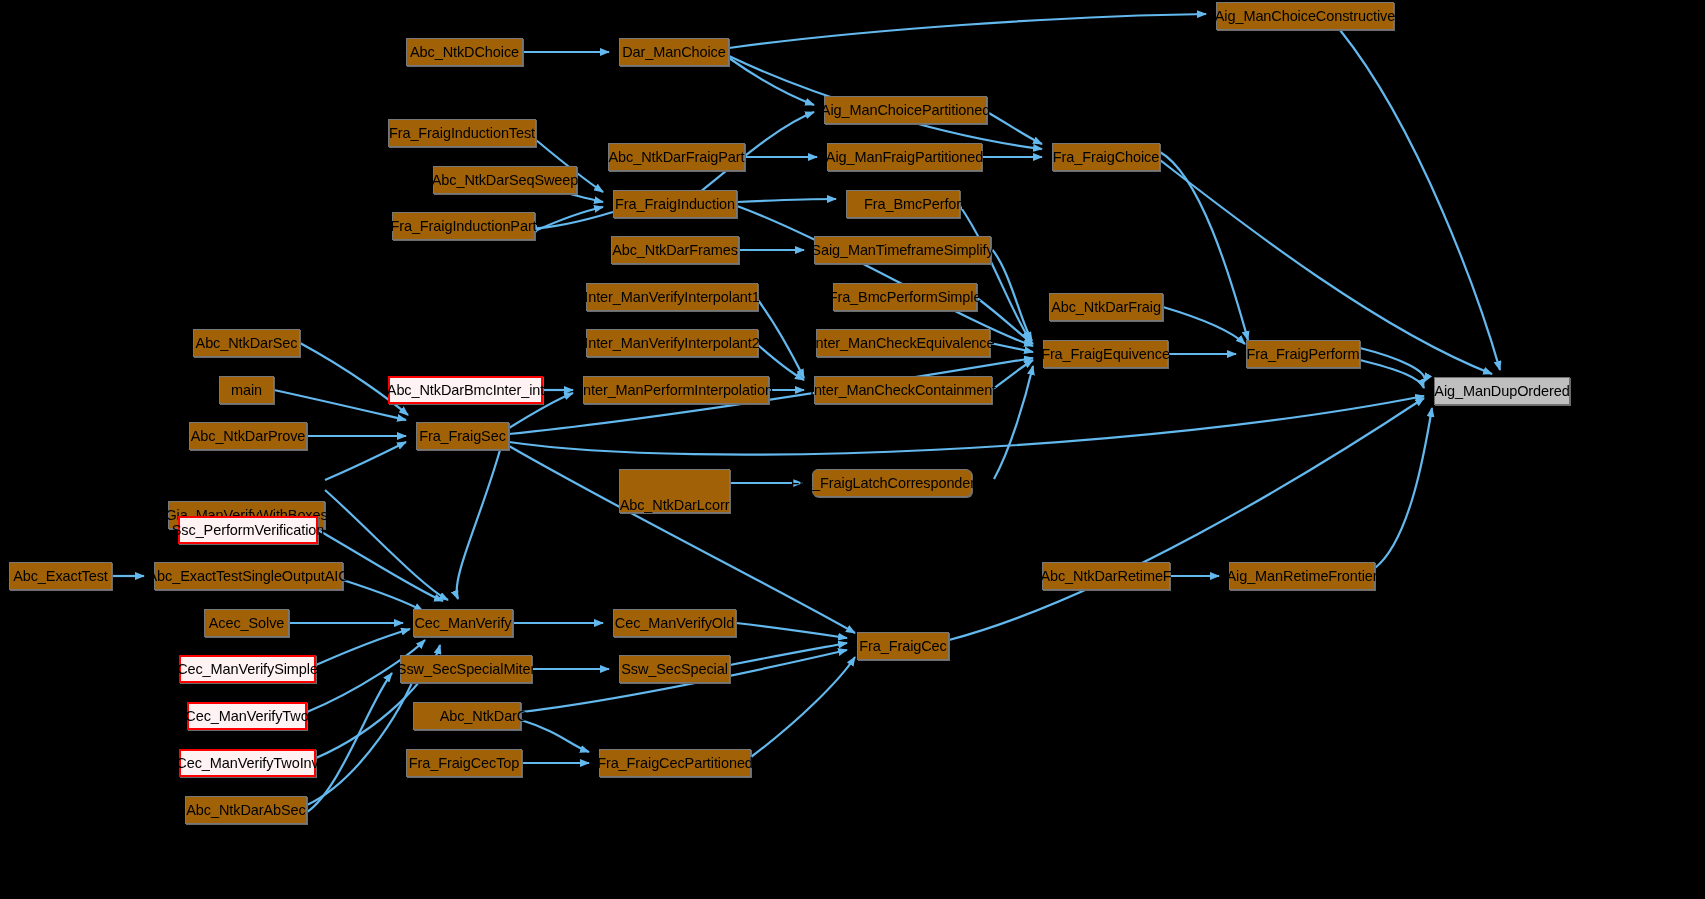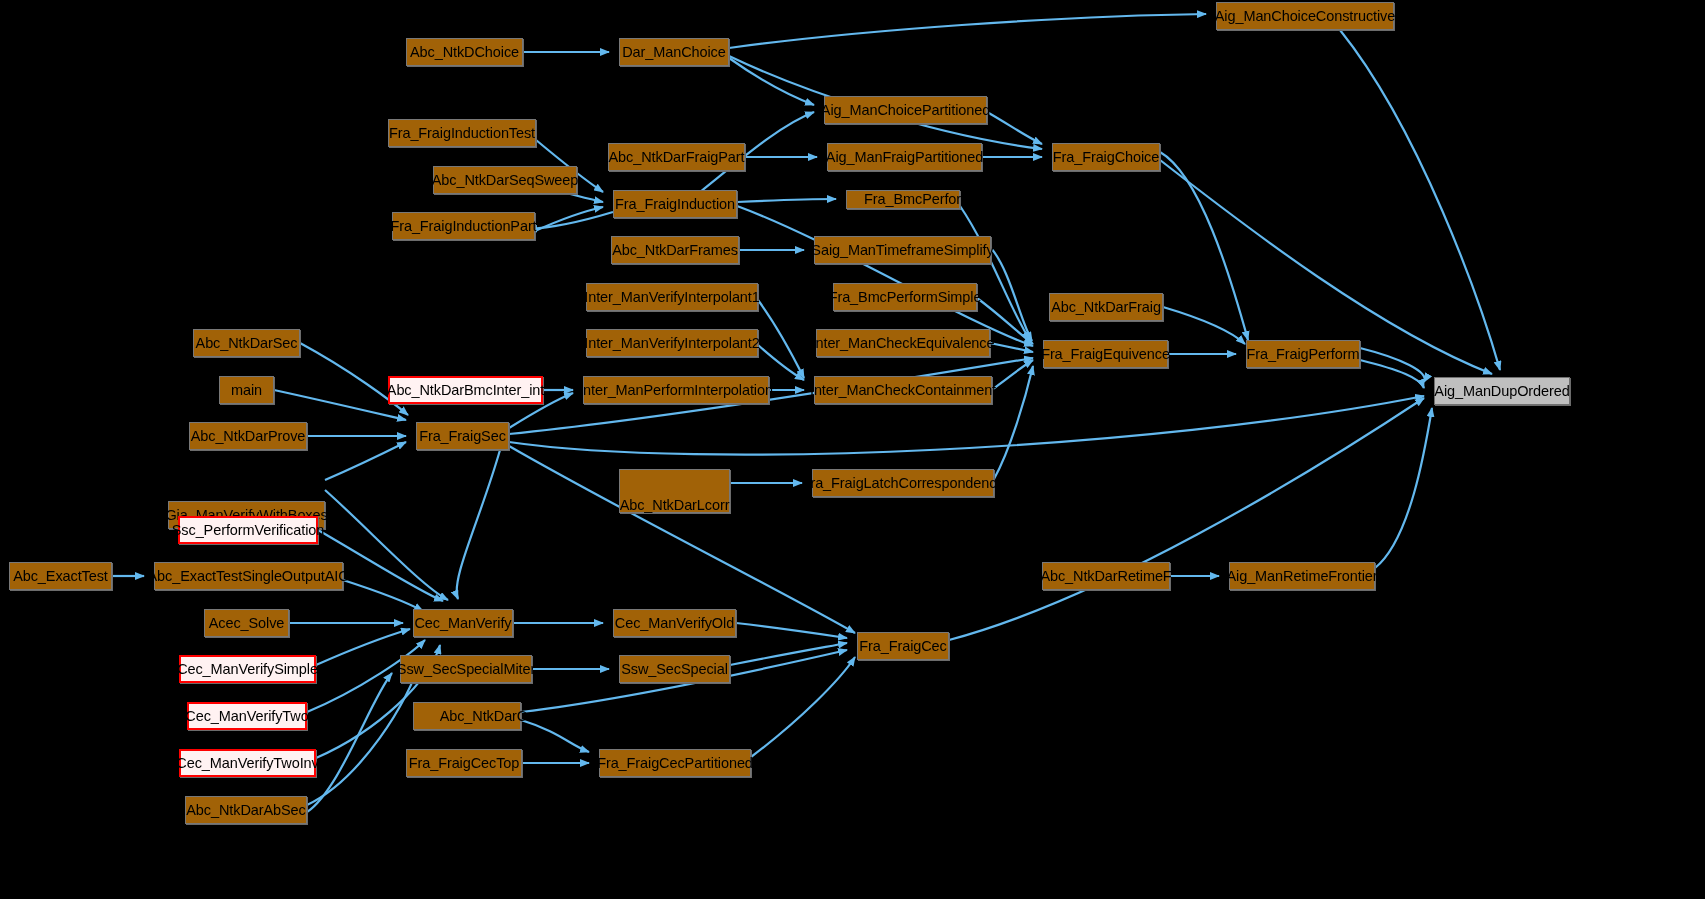--- a/index.html
+++ b/index.html
@@ -155,21 +155,21 @@
     </div>
   <div class="node" style="left:1052px;top:143px;width:108px;height:28px;">
       <span>Fra_FraigChoice</span>
     </div>
   <div class="node" style="left:389px;top:166px;width:144px;height:28px;margin-left:44px;">
       <span>Abc_NtkDarSeqSweep</span>
     </div>
   <div class="node" style="left:613px;top:190px;width:124px;height:28px;">
       <span>Fra_FraigInduction</span>
     </div>
-  <div class="node" style="left:846px;top:190px;width:114px;height:19px;padding-left:31px;">
+  <div class="node" style="left:846px;top:190px;width:114px;height:28px;padding-left:31px;">
       <span>Fra_BmcPerform</span>
     </div>
   <div class="node" style="left:392px;top:212px;width:143px;height:28px;">
       <span>Fra_FraigInductionPart</span>
     </div>
   <div class="node" style="left:611px;top:236px;width:128px;height:28px;">
       <span>Abc_NtkDarFrames</span>
     </div>
   <div class="node" style="left:814px;top:236px;width:177px;height:28px;">
       <span>Saig_ManTimeframeSimplify</span>
@@ -218,21 +218,21 @@
     </div>
   <div class="node" style="left:416px;top:422px;width:93px;height:28px;">
       <span>Fra_FraigSec</span>
     </div>
   <div class="node" style="left:168px;top:469px;width:157px;height:28px;margin-top:32px;">
       <span>Gia_ManVerifyWithBoxes</span>
     </div>
   <div class="node" style="left:619px;top:469px;width:111px;height:44px;align-items:flex-end;">
       <span>Abc_NtkDarLcorr</span>
     </div>
-  <div class="node" style="left:812px;top:469px;width:182px;height:28px;">
+  <div class="node" style="left:812px;top:469px;width:160px;height:28px;border-radius:6px;">
       <span>Fra_FraigLatchCorrespondence</span>
     </div>
   <div class="node red" style="left:178px;top:516px;width:140px;height:28px;">
       <span>Ssc_PerformVerification</span>
     </div>
   <div class="node" style="left:9px;top:562px;width:103px;height:28px;">
       <span>Abc_ExactTest</span>
     </div>
   <div class="node" style="left:154px;top:562px;width:189px;height:28px;">
       <span>Abc_ExactTestSingleOutputAIG</span>

